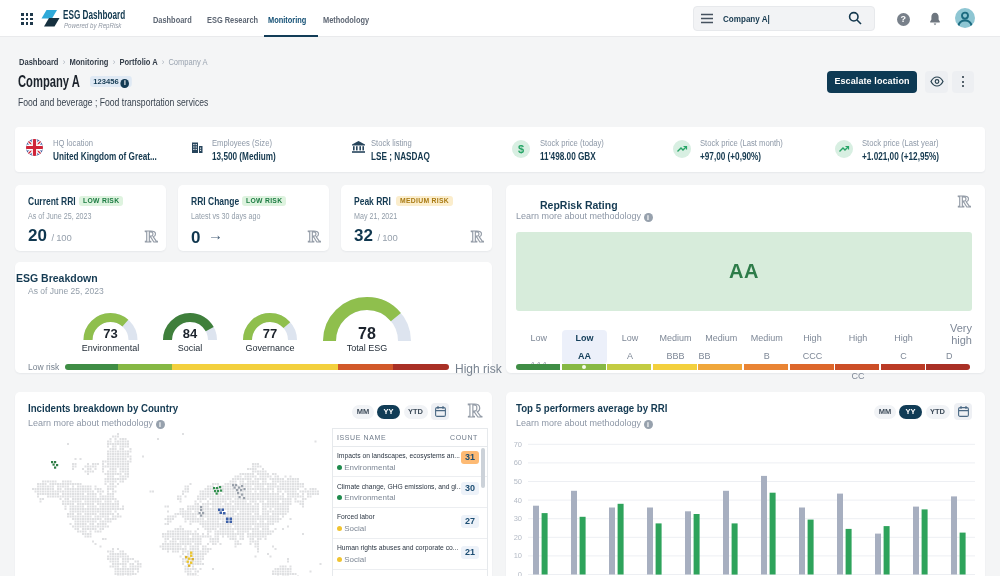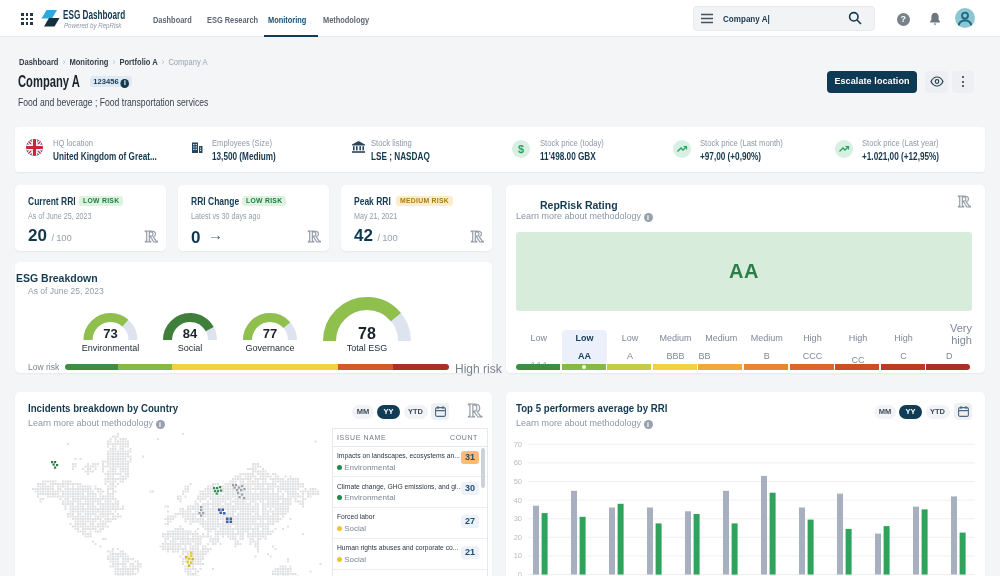--- a/index.html
+++ b/index.html
@@ -155,21 +155,21 @@
 <div class="abs badge blo" style="left:242px;top:195.5px;margin:0;vertical-align:0">LOW RISK</div>
 <div class="abs" style="left:191px;top:210.5px;font-size:8.5px;color:#929da9;transform:scaleX(.84);transform-origin:0 0;white-space:nowrap">Latest vs 30 days ago</div>
 <div class="abs" style="left:191px;top:226px"><span class="num">0</span> <span style="font-size:15px;color:#49617a;vertical-align:2.5px;margin-left:3px">→</span></div>
 <svg class="abs" style="left:306px;top:227px" width="17" height="17" viewBox="0 0 17 17">
     <text x="2" y="15" font-family="Liberation Serif" font-size="17" font-weight="700" fill="none" stroke="#959da8" stroke-width="1.15">R</text>
   </svg>
 <div class="card" style="left:341px;top:185px;width:151px;height:66px"></div>
 <div class="abs ttl" style="left:354px;top:196px;font-size:10px;transform:scaleX(.85);transform-origin:0 0;white-space:nowrap">Peak RRI</div>
 <div class="abs badge bmed" style="left:396px;top:195.5px;margin:0;vertical-align:0">MEDIUM RISK</div>
 <div class="abs" style="left:354px;top:210.5px;font-size:8.5px;color:#929da9;transform:scaleX(.84);transform-origin:0 0;white-space:nowrap">May 21, 2021</div>
-<div class="abs" style="left:354px;top:226px"><span class="num">42</span> <span class="den">/ 100</span></div>
+<div class="abs" style="left:354px;top:226px"><span class="num">32</span> <span class="den">/ 100</span></div>
 <svg class="abs" style="left:469px;top:227px" width="17" height="17" viewBox="0 0 17 17">
     <text x="2" y="15" font-family="Liberation Serif" font-size="17" font-weight="700" fill="none" stroke="#959da8" stroke-width="1.15">R</text>
   </svg>
 
 <div class="card" style="left:506px;top:185px;width:479px;height:188px"></div>
 <div class="abs" style="left:540px;top:195px"><span class="ttl">RepRisk Rating</span></div>
 <div class="abs lm" style="left:516px;top:211px">Learn more about methodology <span class="idot">i</span></div>
 <svg class="abs" style="left:956px;top:192px" width="17" height="17" viewBox="0 0 17 17">
     <text x="2" y="15" font-family="Liberation Serif" font-size="17" font-weight="700" fill="none" stroke="#959da8" stroke-width="1.15">R</text>
   </svg>
@@ -183,21 +183,21 @@
 <div class="abs" style="left:607.2px;top:351px;width:45.6px;text-align:center;font-size:9px;color:#7e8897">A</div>
 <div class="abs" style="left:652.8px;top:333px;width:45.6px;text-align:center;font-size:9px;color:#7e8897">Medium</div>
 <div class="abs" style="left:652.8px;top:351px;width:45.6px;text-align:center;font-size:9px;color:#7e8897">BBB</div>
 <div class="abs" style="left:698.4px;top:333px;width:45.6px;text-align:center;font-size:9px;color:#7e8897">Medium</div>
 <div class="abs" style="left:698.4px;top:351px;width:45.6px;font-size:9px;color:#7e8897">BB</div>
 <div class="abs" style="left:744.0px;top:333px;width:45.6px;text-align:center;font-size:9px;color:#7e8897">Medium</div>
 <div class="abs" style="left:744.0px;top:351px;width:45.6px;text-align:center;font-size:9px;color:#7e8897">B</div>
 <div class="abs" style="left:789.6px;top:333px;width:45.6px;text-align:center;font-size:9px;color:#7e8897">High</div>
 <div class="abs" style="left:789.6px;top:351px;width:45.6px;text-align:center;font-size:9px;color:#7e8897">CCC</div>
 <div class="abs" style="left:835.2px;top:333px;width:45.6px;text-align:center;font-size:9px;color:#7e8897">High</div>
-<div class="abs" style="left:835.2px;top:355px;width:45.6px;text-align:center;font-size:9px;color:#7e8897">CC</div>
+<div class="abs" style="left:835.2px;top:371px;width:45.6px;text-align:center;font-size:9px;color:#7e8897">CC</div>
 <div class="abs" style="left:880.8px;top:333px;width:45.6px;text-align:center;font-size:9px;color:#7e8897">High</div>
 <div class="abs" style="left:880.8px;top:351px;width:45.6px;text-align:center;font-size:9px;color:#7e8897">C</div>
 <div class="abs" style="left:926.4px;top:322px;width:45.6px;text-align:right;font-size:11px;color:#7e8897">Very high</div>
 <div class="abs" style="left:926.4px;top:351px;width:45.6px;text-align:center;font-size:9px;color:#7e8897">D</div>
 <div class="abs" style="left:516.0px;top:364px;width:44.0px;height:6px;background:#3f8d45;border-radius:3px 0 0 3px;"></div>
 <div class="abs" style="left:561.6px;top:364px;width:44.0px;height:6px;background:#86b844;"></div>
 <div class="abs" style="left:607.2px;top:364px;width:44.0px;height:6px;background:#c3cc42;"></div>
 <div class="abs" style="left:652.8px;top:364px;width:44.0px;height:6px;background:#f3d03d;"></div>
 <div class="abs" style="left:698.4px;top:364px;width:44.0px;height:6px;background:#f0a73b;"></div>
 <div class="abs" style="left:744.0px;top:364px;width:44.0px;height:6px;background:#e98434;"></div>

